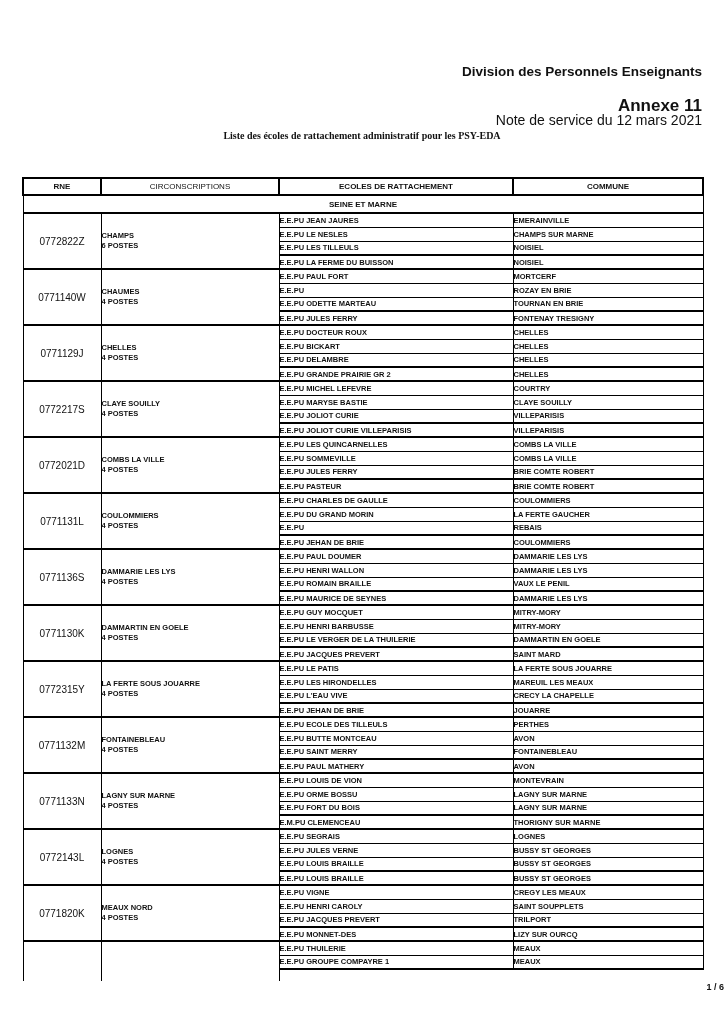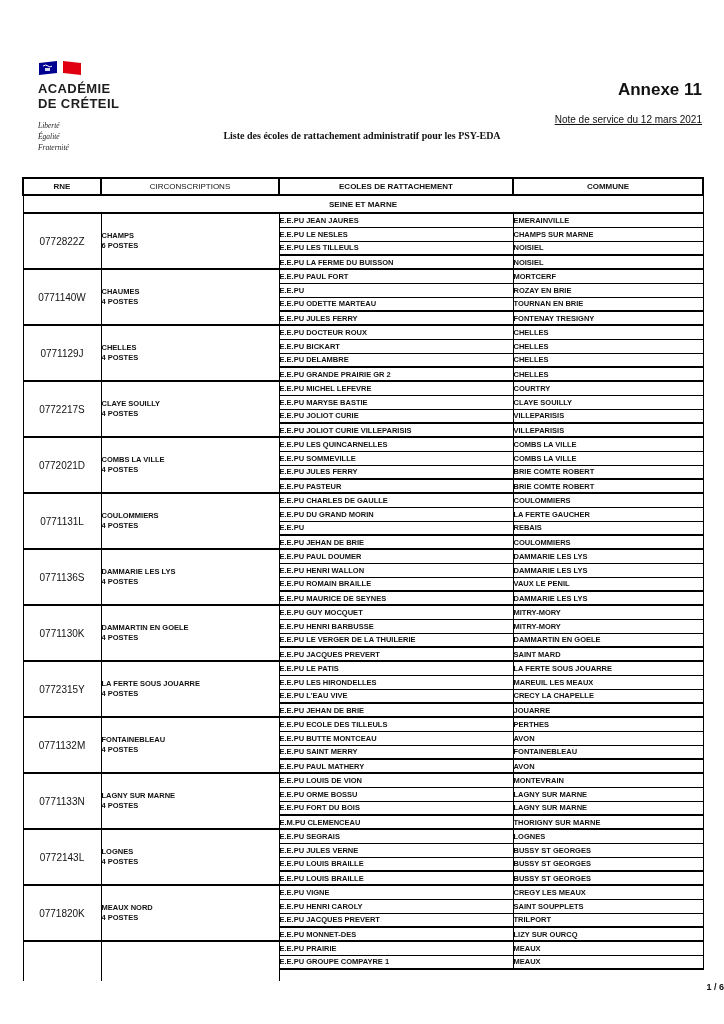--- a/index.html
+++ b/index.html
@@ -23,21 +23,21 @@
   .logo-motto {
     margin-top: 9px;
     font-family: "Liberation Serif", serif;
     font-style: italic; font-size: 7.5px; line-height: 11px; color: #222;
   }
 
   
   .hdr-right { position: absolute; right: 22px; top: 64px; text-align: right; }
   .hdr-division { font-weight: bold; font-size: 13.5px; line-height: 16px; }
   .hdr-annex    { font-weight: bold; font-size: 17px; line-height: 15px; margin-top: 18px; }
-  .hdr-note     { font-size: 10px; line-height: 12px; margin-top: 17px; text-decoration: underline; }
+  .hdr-note     { font-size: 14px; line-height: 12px; margin-top: 1px; }
 
   
   .doc-title {
     position: absolute; left: 0; top: 130px; width: 100%;
     text-align: center; font-weight: bold; font-size: 10px; font-family: Liberation Serif, serif;
   }
 
   
   .tbl-wrap { position: absolute; left: 22px; top: 177px; width: 680px; }
   table.main {
@@ -92,37 +92,23 @@
   .page-footer {
     position: absolute; left: 0; top: 982px; width: 100%;
     text-align: right; font-size: 9px; font-weight: bold;
   }
 </style>
 </head>
 <body>
 
 <div class="page">
 
-  <div class="logo-block">
-    <svg class="logo-flags" width="46" height="17" viewBox="0 0 46 17">
-      <path d="M1 3 L19 1 L19 13 L1 15 Z" fill="#000091"></path>
-      <path d="M5 6 q3 -2 5 0 q2 2 4 0" stroke="#ffffff" stroke-width="1" fill="none"></path>
-      <rect x="7" y="8" width="5" height="3" fill="#ffffff" opacity="0.85"></rect>
-      <path d="M25 1 L43 3 L43 15 L25 13 Z" fill="#E1000F"></path>
-    </svg>
-    <div class="logo-name">ACADÉMIE</div>
-    <div class="logo-name">DE CRÉTEIL</div>
-    <div class="logo-motto">
-      <div>Liberté</div>
-      <div>Égalité</div>
-      <div>Fraternité</div>
-    </div>
-  </div>
 
   <div class="hdr-right">
+    <div class="hdr-division">Division des Personnels Enseignants</div>
     <div class="hdr-annex">Annexe 11</div>
     <div class="hdr-note">Note de service du 12 mars 2021</div>
   </div>
 
   <div class="doc-title">Liste des écoles de rattachement administratif pour les PSY-EDA</div>
 
   <div class="tbl-wrap">
     <table class="main">
       <colgroup>
         <col style="width:78px">
@@ -414,21 +400,21 @@
           <tr class="school-row row-last">
             <td class="cell-school">E.E.PU MONNET-DES</td>
             <td class="cell-commune">LIZY SUR OURCQ</td>
           </tr>
           <tr class="school-row group-first">
             <td class="cell-rne cell-cut" rowspan="3"></td>
             <td class="cell-circ cell-cut" rowspan="3">
               <div></div>
               <div></div>
             </td>
-            <td class="cell-school">E.E.PU PRAIRIE</td>
+            <td class="cell-school">E.E.PU THUILERIE</td>
             <td class="cell-commune">MEAUX</td>
           </tr>
           <tr class="school-row">
             <td class="cell-school">E.E.PU GROUPE COMPAYRE 1</td>
             <td class="cell-commune">MEAUX</td>
           </tr>
           <tr class="filler-row">
             <td colspan="2" class="cell-filler"></td>
           </tr>
         </tbody>

